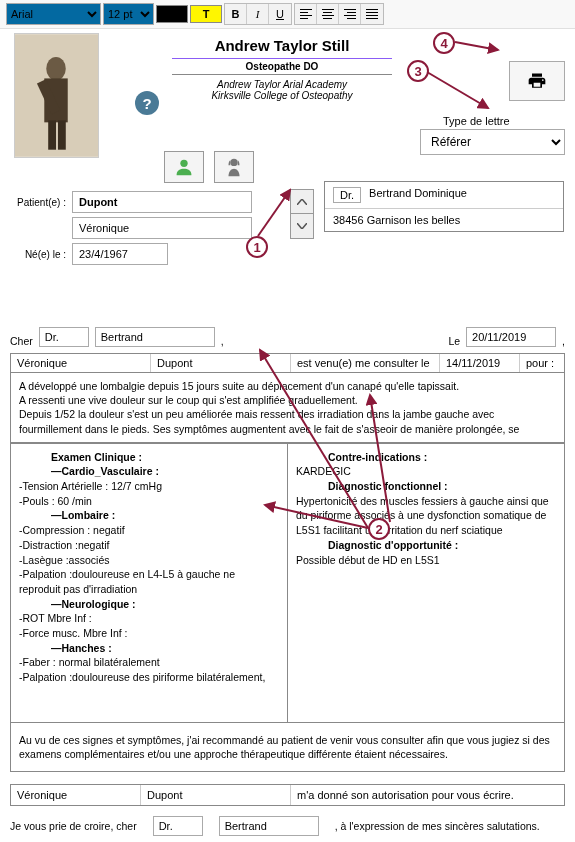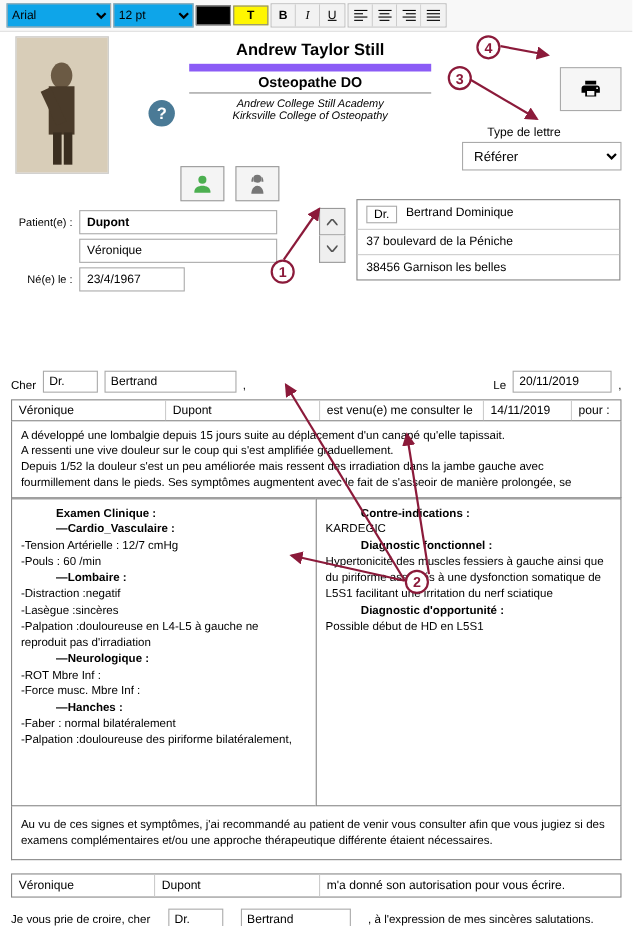--- a/index.html
+++ b/index.html
@@ -1,22 +1,22 @@
 <!DOCTYPE html>
 <html><head>
 <meta charset="utf-8">
 <style>
   * { box-sizing: border-box; margin: 0; padding: 0; font-family: Arial, sans-serif; }
   body { width: 575px; font-size: 11px; color: #000; }
   
   
   .toolbar { display: flex; align-items: center; gap: 2px; padding: 3px 6px; background: #f8f8f8; border-bottom: 1px solid #e0e0e0; }
-  .tb-select { height: 22px; font-size: 11px; border: 1px solid #aaa; background: #0ea5e9; }
+  .tb-select { height: 22px; font-size: 11px; border: 1px solid #aaa; background: #0369a1; }
   .tb-font { width: 95px; }
-  .tb-size { width: 73px; }
+  .tb-size { width: 51px; }
   .tb-swatch { width: 32px; height: 18px; border: 1px solid #888; display:inline-block; }
   .tb-swatch.black { background: #000; }
   .tb-swatch.yellow { background: #fff600; display:flex; align-items:center; justify-content:center; font-weight:bold; }
   .tb-group { display: flex; border: 1px solid #bbb; }
   .tb-btn { width: 22px; height: 20px; display:flex; align-items:center; justify-content:center; background:#f2f2f2; border-right:1px solid #ccc; font-size:11px; cursor:pointer; }
   .tb-btn:last-child { border-right:none; }
   .tb-btn b { font-weight:bold; }
   .tb-btn i { font-style:italic; font-family:serif; }
   .tb-btn u { text-decoration:underline; }
   .align-ic { width:12px; height:10px; display:flex; flex-direction:column; justify-content:space-between; }
@@ -26,21 +26,21 @@
   .al-r span:nth-child(2){width:70%;margin-left:auto;} .al-r span:nth-child(4){width:70%;margin-left:auto;}
   
   
   .hdr { position: relative; padding: 4px 8px 4px 12px; }
   .photo { position:absolute; left:14px; top:4px; width:85px; height:125px; border:1px solid #ccc; overflow:hidden; background:#e7e0d4; }
   .photo svg { width:100%; height:100%; }
   .helpq { position:absolute; left:135px; top:62px; width:24px; height:24px; border-radius:50%; background:#4a7a96; color:#fff; display:flex; align-items:center; justify-content:center; font-weight:bold; font-size:15px; }
   
   .title-box { margin-left:160px; width:220px; }
   .title-box .t1 { text-align:center; font-weight:bold; font-size:15px; padding:4px 0; }
-  .title-box .t2 { text-align:center; font-weight:bold; font-size:13px; padding:2px 0; border-top:7px solid #8b5cf6; border-bottom:1px solid #888; }
+  .title-box .t2 { text-align:center; font-weight:bold; font-size:10px; padding:2px 0; border-top:1px solid #8b5cf6; border-bottom:1px solid #888; }
   .title-box .t3 { text-align:center; font-style:italic; font-size:10px; padding:4px 0; }
   
   .print-area { position:absolute; right:10px; top:32px; width:56px; height:40px; border:1px solid #aaa; background:#f6f6f6; display:flex; align-items:center; justify-content:center; cursor:pointer; }
   .letter-type { position:absolute; right:10px; top:86px; width:145px; }
   .lt-label { font-size:11px; padding-bottom:2px;margin-left:23px; }
   .lt-select { width:100%; height:26px; font-size:12px; border:1px solid #aaa; padding:0 6px; background:#fff; }
   
   
   .callout { position:absolute; width:22px; height:22px; border-radius:50%; border:2px solid #8b1a3a; color:#8b1a3a; font-weight:bold; font-size:13px; display:flex; align-items:center; justify-content:center; background:#fff; z-index:5; }
   
@@ -162,21 +162,21 @@
         <rect x="34" y="88" width="8" height="30" fill="#3a2e20"></rect>
         <rect x="44" y="88" width="8" height="30" fill="#3a2e20"></rect>
       </svg>
   </div>
   <div class="helpq">?</div>
 
   <div class="title-box">
     <div class="t1">Andrew Taylor Still</div>
     <div class="t2">Osteopathe DO</div>
     <div class="t3">
-      <div>Andrew College Still Academy</div>
+      <div>Andrew Taylor Arial Academy</div>
       <div>Kirksville College of Osteopathy</div>
     </div>
   </div>
 
   <div class="print-area">
     <svg width="22" height="20" viewBox="0 0 24 24" fill="#000">
         <path d="M19 8H5c-1.66 0-3 1.34-3 3v5h4v4h12v-4h4v-5c0-1.66-1.34-3-3-3zm-3 11H8v-5h8v5zm3-7c-.55 0-1-.45-1-1s.45-1 1-1 1 .45 1 1-.45 1-1 1zm-1-9H6v4h12V3z"></path>
       </svg>
   </div>
 
@@ -227,21 +227,20 @@
           <polyline points="0,0 5,6 10,0" fill="none" stroke="#555" stroke-width="1.5"></polyline>
         </svg>
       </div>
   </div>
 
   <div class="prac">
     <div class="row title">
         <span class="tt">Dr.</span>
         <span>Bertrand Dominique</span>
       </div>
-    <div class="row">37 boulevard de la Péniche</div>
     <div class="row">38456 Garnison les belles</div>
   </div>
 </div>
 
 <div class="body">
   <div class="line">
     <span>Cher</span>
     <input class="fld-s w50" value="Dr." style="">
     <input class="fld-s w120" value="Bertrand" style="">
     <span>,</span>
@@ -263,22 +262,23 @@
 A ressenti une vive douleur sur le coup qui s'est amplifiée graduellement.
 Depuis 1/52 la douleur s'est un peu améliorée mais ressent des irradiation dans la jambe gauche avec fourmillement dans le pieds. Ses symptômes augmentent avec le fait de s'asseoir de manière prolongée, se</div>
 
   <div class="two-col" style="min-height:280px">
     <div class="col">
       <div><b>Examen Clinique :</b></div>
       <div><b>—Cardio_Vasculaire :</b></div>
       <div>-Tension Artérielle : 12/7 cmHg</div>
       <div>-Pouls : 60 /min</div>
       <div><b>—Lombaire :</b></div>
+      <div>-Compression : negatif</div>
       <div>-Distraction :negatif</div>
-      <div>-Lasègue :sincères</div>
+      <div>-Lasègue :associés</div>
       <div>-Palpation :douloureuse en L4-L5 à gauche ne reproduit pas d'irradiation</div>
       <div><b>—Neurologique :</b></div>
       <div>-ROT Mbre Inf :</div>
       <div>-Force musc. Mbre Inf :</div>
       <div><b>—Hanches  :</b></div>
       <div>-Faber : normal bilatéralement</div>
       <div>-Palpation :douloureuse des piriforme bilatéralement,</div>
     </div>
     <div class="col">
       <div><b>Contre-indications :</b></div>

